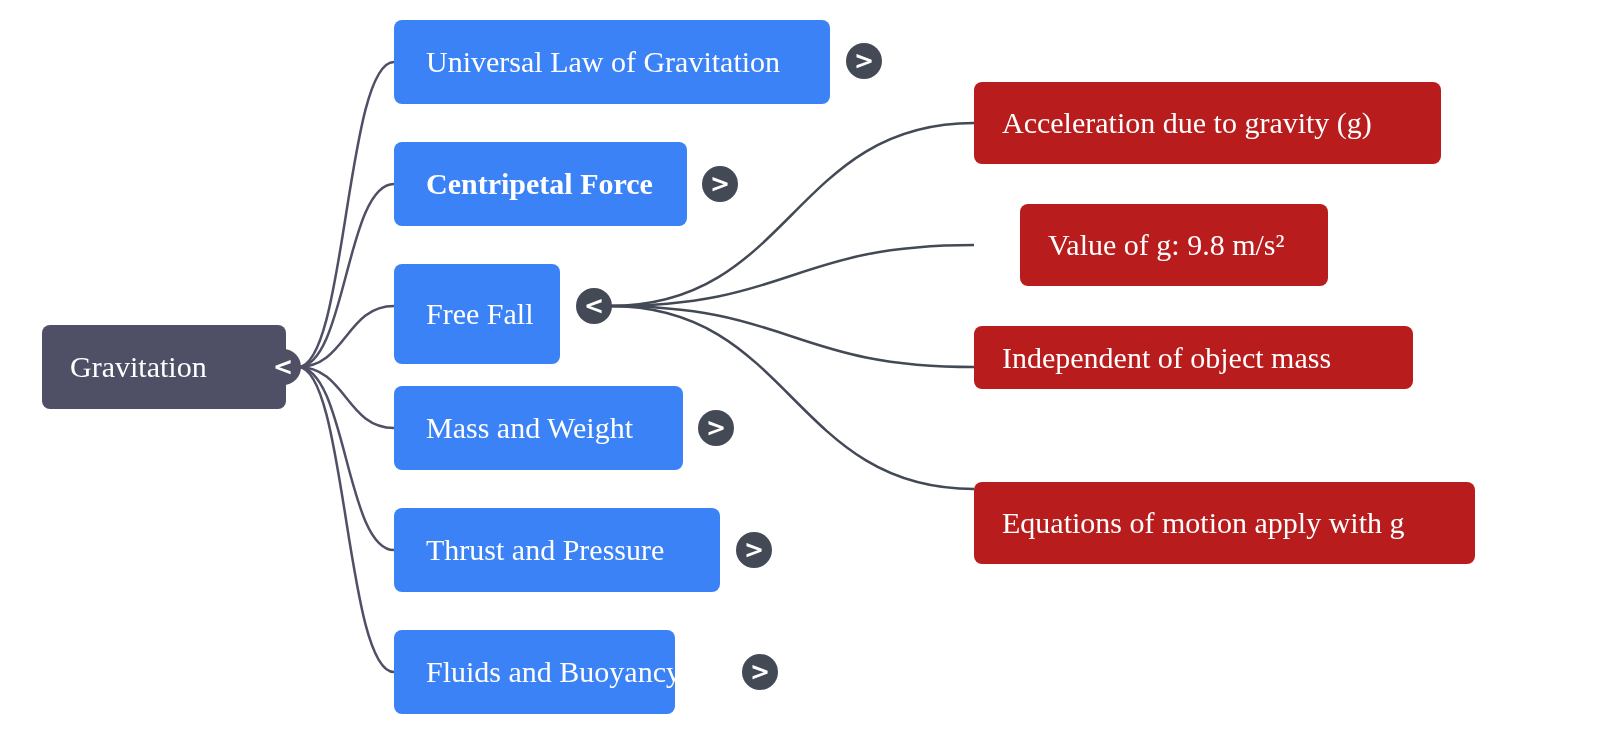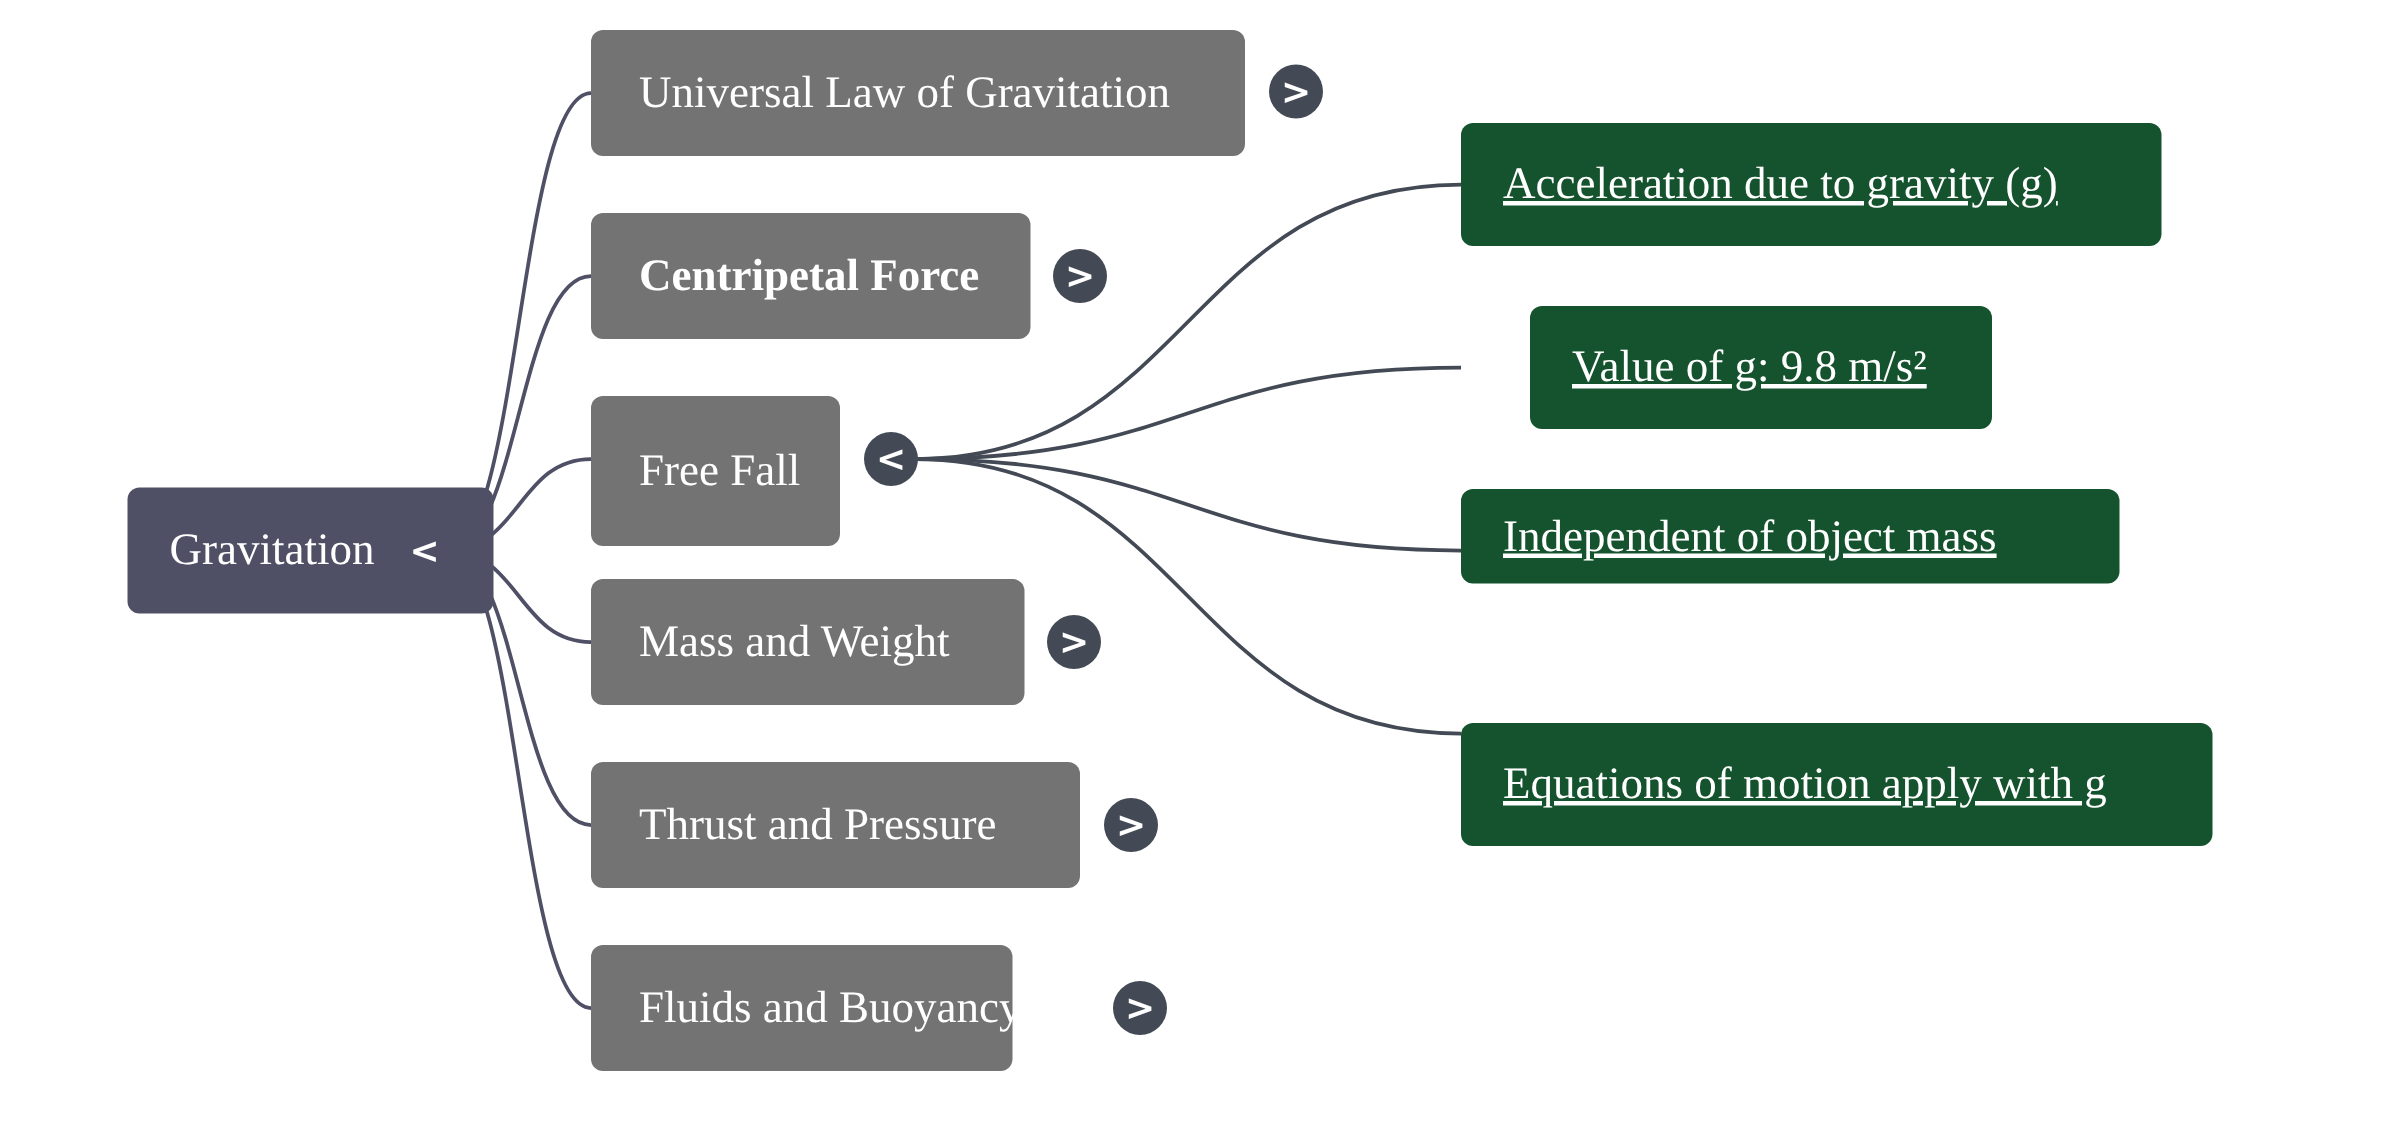--- a/index.html
+++ b/index.html
@@ -3,22 +3,22 @@
 <meta charset="utf-8">
 <style>
   html, body { margin: 0; padding: 0; background: #ffffff; }
   body { width: 1600px; height: 749px; position: relative; overflow: hidden;
          font-family: "Liberation Serif", "DejaVu Serif", serif; }
   svg.links { position: absolute; left: 0; top: 0; width: 1600px; height: 749px; pointer-events: none; }
   .node { position: absolute; box-sizing: border-box; border-radius: 8px; color: #ffffff;
           font-size: 30px; display: flex; align-items: center; padding-left: 28px; white-space: nowrap;
           cursor: pointer; }
   .root { background: #4f5066; }
-  .l1 { background: #737373; padding-left: 32px; }
-  .l2 { background: #14532d; text-decoration: underline; }
+  .l1 { background: #3b82f6; padding-left: 32px; }
+  .l2 { background: #b91c1c; }
   .toggle { position: absolute; width: 36px; height: 36px; border-radius: 50%;
             color: #ffffff; font-family: "DejaVu Sans", sans-serif; font-size: 24px; font-weight: bold;
             display: flex; align-items: center; justify-content: center; line-height: 1; cursor: pointer; }
   .toggle.root-t { background: #4f5066; }
   .toggle.l1-t { background: #434a55; }
 </style>
 </head>
 <body>
 
 <svg class="links">
@@ -31,21 +31,21 @@
       <path d="M298,367 C346,367 346,672 394,672" fill="none" stroke="#4f5066" stroke-width="2.5"></path>
     </g>
   <g id="ff-links">
       <path d="M610,306 C792,306 792,123 974,123" fill="none" stroke="#434a55" stroke-width="2.5"></path>
       <path d="M610,306 C792,306 792,245 974,245" fill="none" stroke="#434a55" stroke-width="2.5"></path>
       <path d="M610,306 C792,306 792,367 974,367" fill="none" stroke="#434a55" stroke-width="2.5"></path>
       <path d="M610,306 C792,306 792,489 974,489" fill="none" stroke="#434a55" stroke-width="2.5"></path>
     </g>
 </svg>
 
-<div class="node root" style="left:42px; top:325px; width:244px; height:84px;margin-left:43px;">
+<div class="node root" style="left:42px; top:325px; width:244px; height:84px;">
   <span>Gravitation</span>
 </div>
 <div class="toggle root-t" style="left:265px; top:349px;">&lt;</div>
 
 <div class="node l1" style="left:394px; top:20px; width:436px; height:84px;">
   <span>Universal Law of Gravitation</span>
 </div>
 <div class="toggle l1-t" style="left:846px; top:43px;">&gt;</div>
 
 <div class="node l1" style="left:394px; top:142px; width:293px; height:84px;font-weight:bold;">

